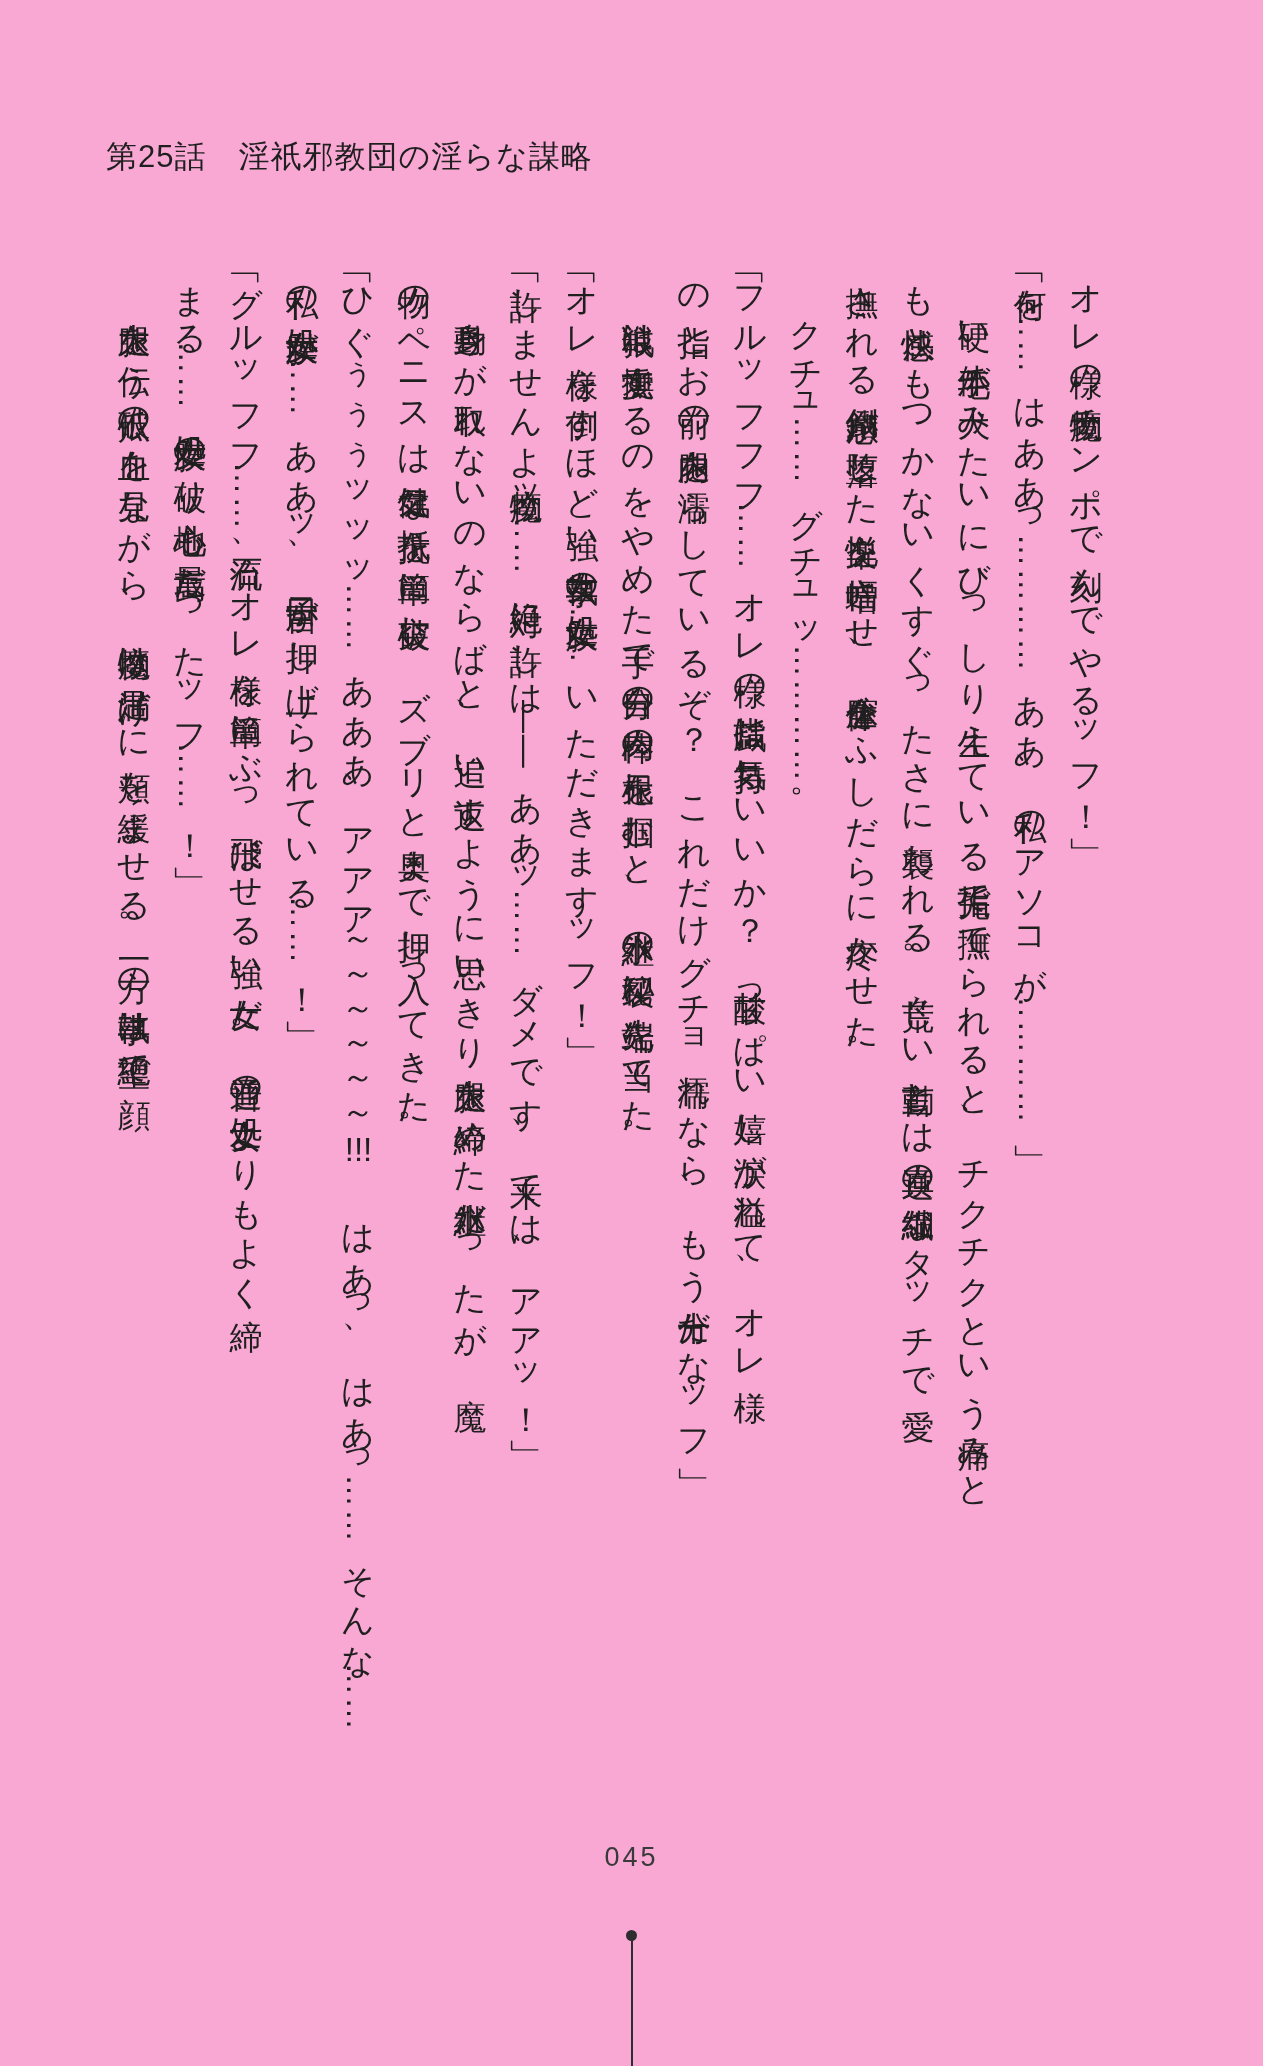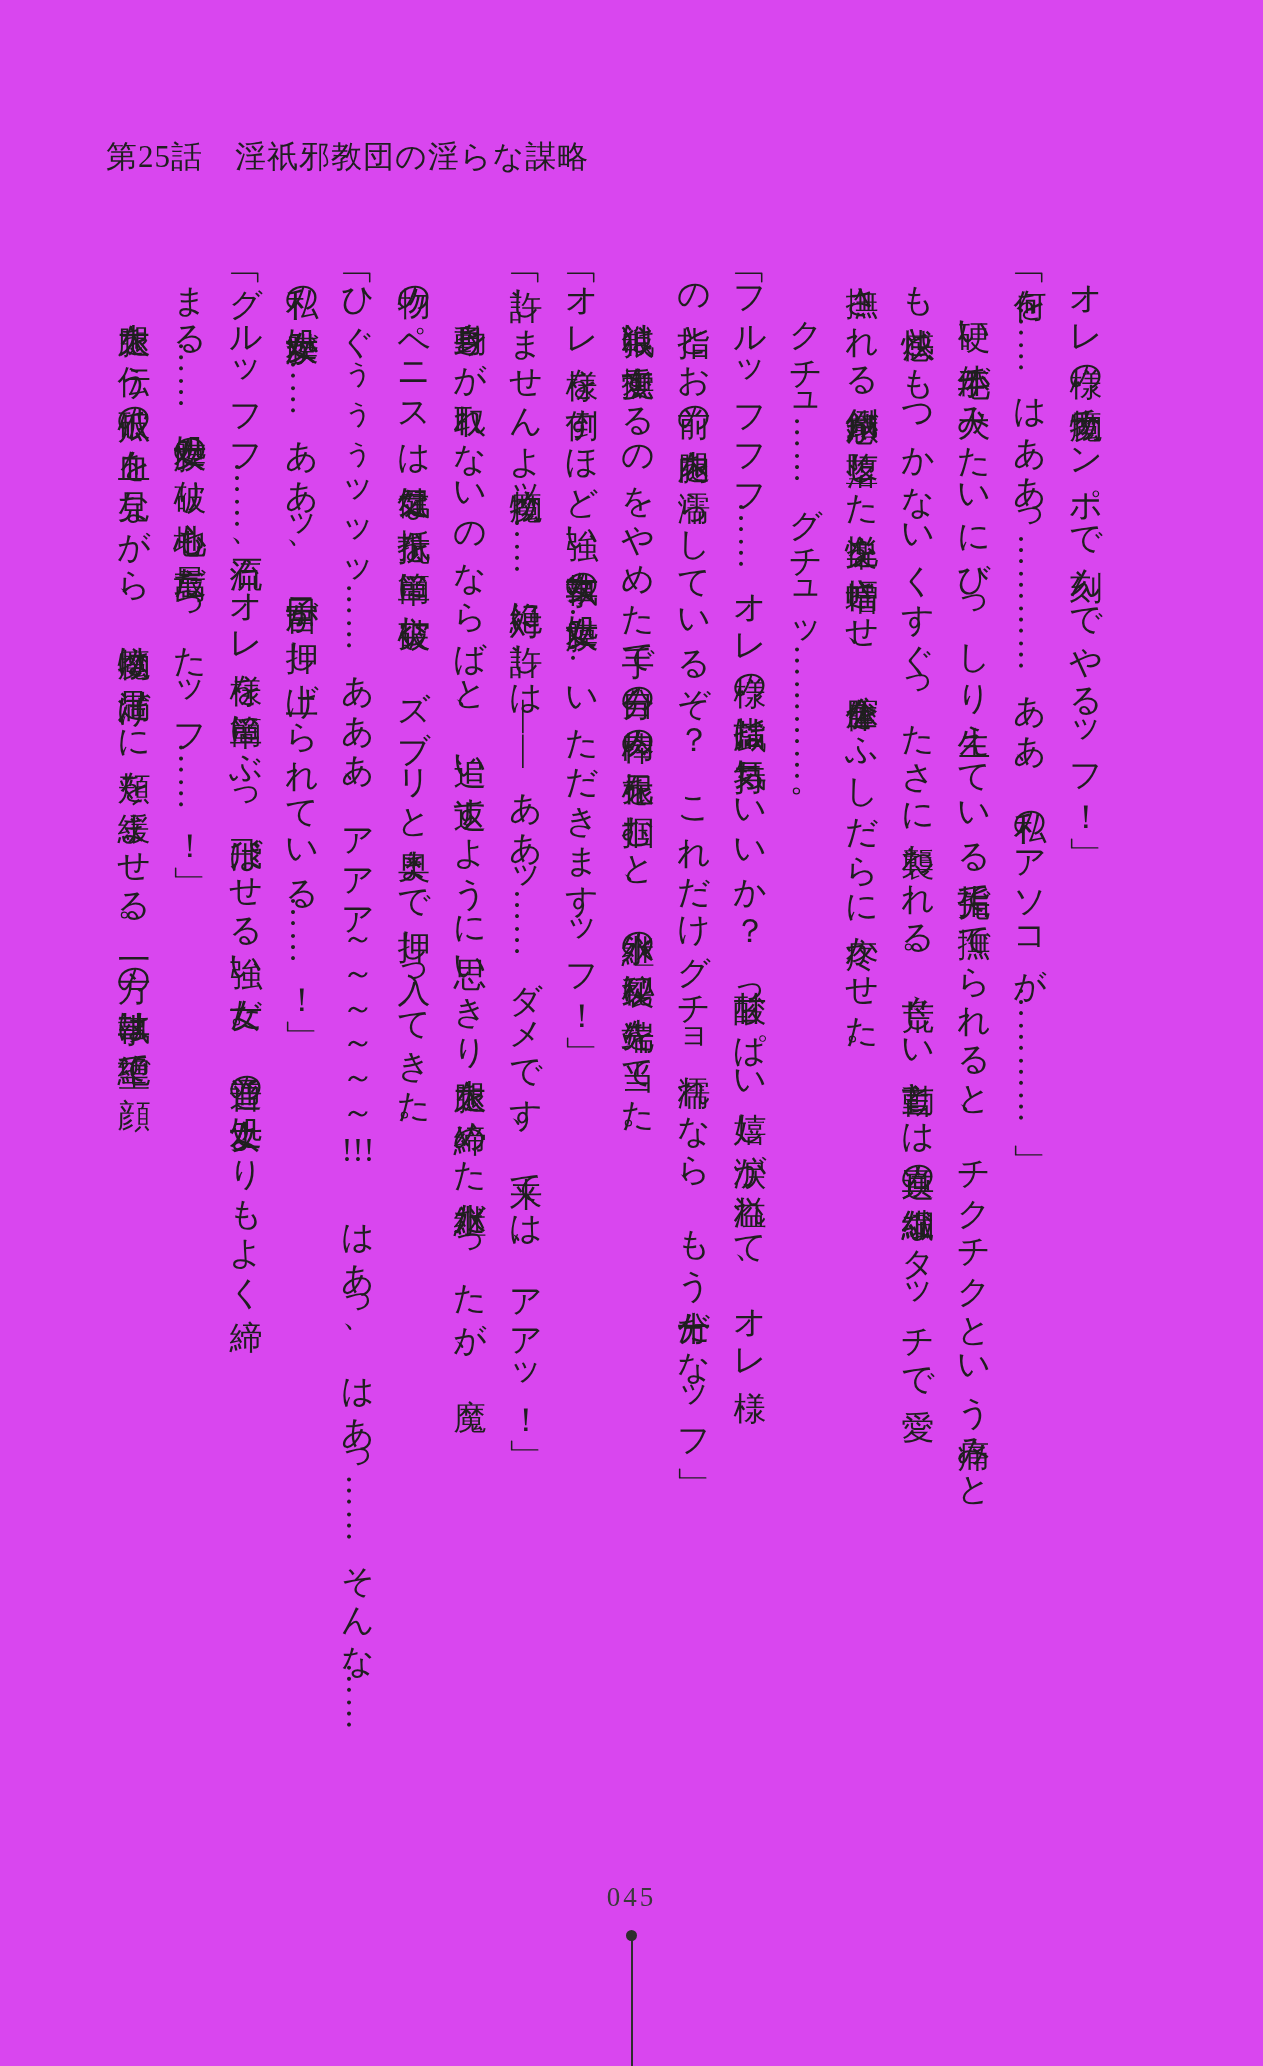--- a/index.html
+++ b/index.html
@@ -1,21 +1,21 @@
 <!DOCTYPE html>
 <html lang="ja"><head>
 <meta charset="utf-8">
 <style>
   html,body{margin:0;padding:0;}
   .page{
     position:relative;
     width:1263px;height:2066px;
-    background:#d946ef;
+    background:#f9a8d4;
     color:#1f1f1f;
-    font-family:Liberation Serif, serif;
+    font-family:Liberation Sans, sans-serif;
     overflow:hidden;
   }
   .chapter-header{
     position:absolute;
     left:106px;top:136px;
     font-size:31px;
     letter-spacing:1px;
     white-space:pre;
   }
   .body-text{
@@ -38,21 +38,20 @@
     -webkit-text-combine:horizontal;
     letter-spacing:0;
   }
   .page-number{
     position:absolute;
     top:1842px;left:0;width:100%;
     text-align:center;
     font-size:27px;
     letter-spacing:3px;
     color:#3a3a3a;
-    margin-top:40px;
   }
   .ornament-dot{
     position:absolute;
     top:1930px;left:50%;
     width:11px;height:11px;
     margin-left:-5.5px;
     border-radius:50%;
     background:#2e2e2e;
   }
   .ornament-line{

